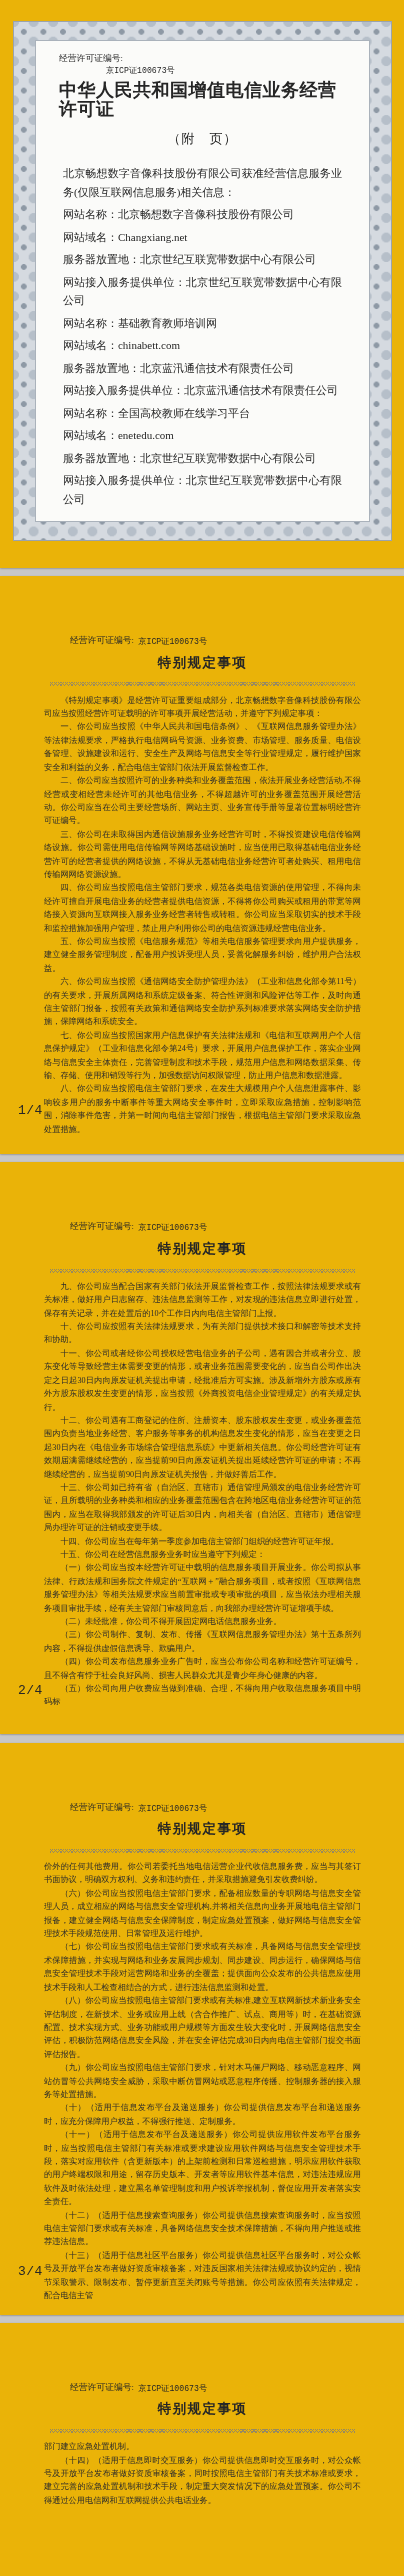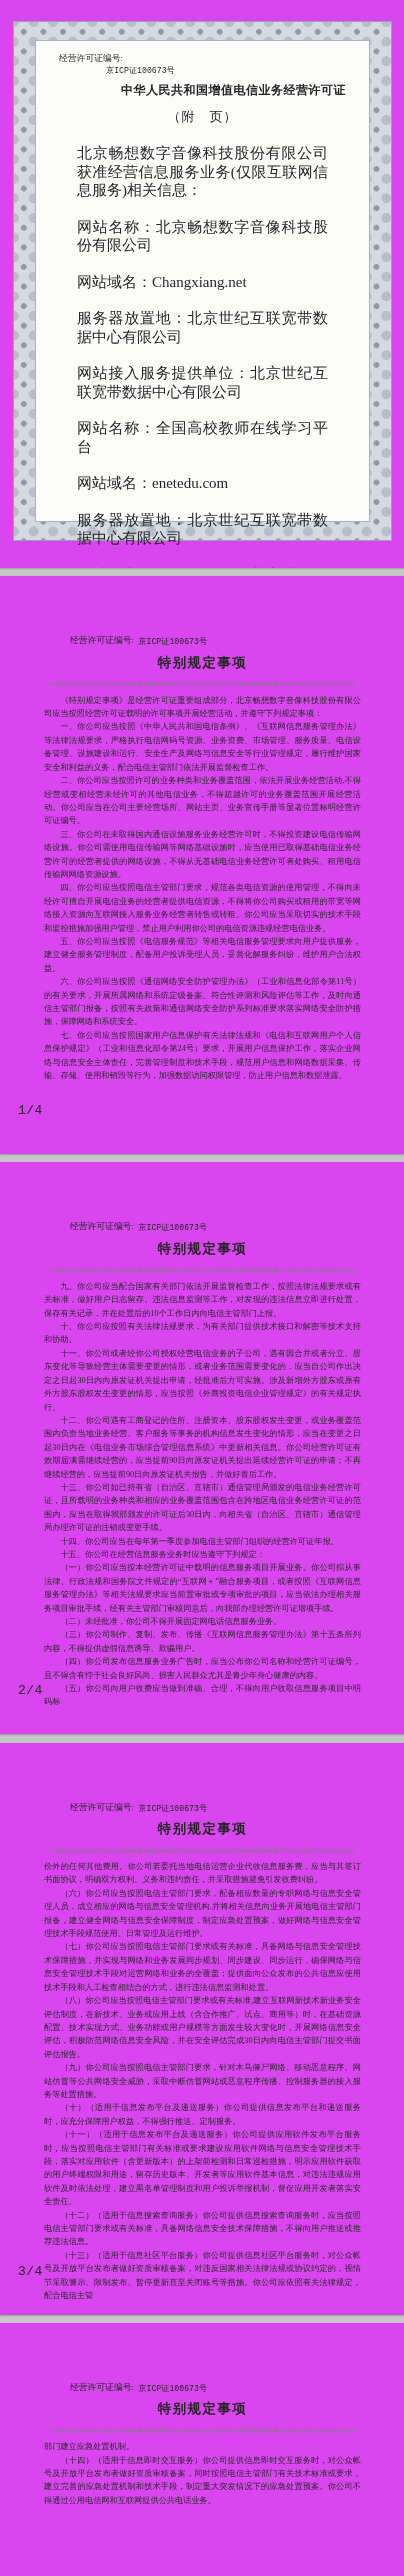--- a/index.html
+++ b/index.html
@@ -6,21 +6,21 @@
   body{
     width:405px;
     background:#c7c7c7;
     font-family:"Liberation Serif","DejaVu Serif",serif;
     color:#262626;
   }
   .doc{width:405px;}
   .page{
     position:relative;
     width:405px;
-    background:#d946ef;
+    background:#eab308;
     box-sizing:border-box;
     overflow:hidden;
     box-shadow:0 0.5px 2.1px rgba(0,0,0,.45);
   }
   .page + .page{margin-top:8.2px;}
 
   
   .page.cert{height:568px;padding:20.6px 13.4px 27px;}
   .frame{
     height:100%;
@@ -37,25 +37,25 @@
   .inner{
     background:#fbfbf9;
     height:100%;
     box-sizing:border-box;
     border:0.5px solid #aab2bb;
     padding:11.3px 23px 5.2px;
   }
   .lic-line{font-size:8.8px;line-height:12.4px;}
   .lic-num-line{font-size:8.2px;line-height:11.3px;padding-left:47px;font-family:"Liberation Mono","DejaVu Sans Mono",monospace;}
   .cert-title{
-    text-align:right;font-weight:bold;font-size:12px;line-height:18.5px;margin-top:5.2px;letter-spacing:0.5px;
+    text-align:left;font-weight:bold;font-size:18px;line-height:18.5px;margin-top:5.2px;letter-spacing:0.5px;
   }
   .cert-sub{text-align:center;font-weight:normal;font-size:13px;line-height:18.5px;margin-top:2.1px;letter-spacing:1px;}
   .cert-body{margin-top:15.5px;}
-  .cert-body p{margin:18px;font-size:15px;line-height:18.5px;text-align:justify;}
+  .cert-body p{margin:4px;font-size:11px;line-height:18.5px;text-align:justify;}
   .site-row{white-space:normal;}
 
   
   .page.prov{padding:58px 44px 0;}
   .page.p2{height:578px;}
   .page.p3{height:572px;}
   .page.p4{height:572px;}
   .page.p5{height:550px;}
   .prov .lic-head{font-size:8.8px;line-height:12.4px;padding-left:26px;}
   .prov .lic-head .num{font-size:8.2px;font-family:"Liberation Mono","DejaVu Sans Mono",monospace;position:relative;top:1px;left:2.1px;}
@@ -96,20 +96,26 @@
           <p>北京畅想数字音像科技股份有限公司获准经营信息服务业务(仅限互联网信息服务)相关信息：</p>
           <div>
 
           <div class="site-block">
                 <p class="site-row"><span>网站名称：</span><span>北京畅想数字音像科技股份有限公司</span></p>
                 <p class="site-row"><span>网站域名：</span><span>Changxiang.net</span></p>
                 <p class="site-row"><span>服务器放置地：</span><span>北京世纪互联宽带数据中心有限公司</span></p>
                 <p class="site-row"><span>网站接入服务提供单位：</span><span>北京世纪互联宽带数据中心有限公司</span></p>
               </div>
               <div class="site-block">
+                <p class="site-row"><span>网站名称：</span><span>基础教育教师培训网</span></p>
+                <p class="site-row"><span>网站域名：</span><span>chinabett.com</span></p>
+                <p class="site-row"><span>服务器放置地：</span><span>北京蓝汛通信技术有限责任公司</span></p>
+                <p class="site-row"><span>网站接入服务提供单位：</span><span>北京蓝汛通信技术有限责任公司</span></p>
+              </div>
+              <div class="site-block">
                 <p class="site-row"><span>网站名称：</span><span>全国高校教师在线学习平台</span></p>
                 <p class="site-row"><span>网站域名：</span><span>enetedu.com</span></p>
                 <p class="site-row"><span>服务器放置地：</span><span>北京世纪互联宽带数据中心有限公司</span></p>
                 <p class="site-row"><span>网站接入服务提供单位：</span><span>北京世纪互联宽带数据中心有限公司</span></p>
               </div>
             </div>
         </div>
       </div>
     </div>
   </section>
@@ -124,20 +130,21 @@
     <div class="prov-body">
 
     <p>《特别规定事项》是经营许可证重要组成部分，北京畅想数字音像科技股份有限公司应当按照经营许可证载明的许可事项开展经营活动，并遵守下列规定事项：</p>
         <p>一、你公司应当按照《中华人民共和国电信条例》、《互联网信息服务管理办法》等法律法规要求，严格执行电信网码号资源、业务资费、市场管理、服务质量、电信设备管理、设施建设和运行、安全生产及网络与信息安全等行业管理规定，履行维护国家安全和利益的义务，配合电信主管部门依法开展监督检查工作。</p>
         <p>二、你公司应当按照许可的业务种类和业务覆盖范围，依法开展业务经营活动,不得经营或变相经营未经许可的其他电信业务，不得超越许可的业务覆盖范围开展经营活动。你公司应当在公司主要经营场所、网站主页、业务宣传手册等显著位置标明经营许可证编号。</p>
         <p>三、你公司在未取得国内通信设施服务业务经营许可时，不得投资建设电信传输网络设施。你公司需使用电信传输网等网络基础设施时，应当使用已取得基础电信业务经营许可的经营者提供的网络设施，不得从无基础电信业务经营许可者处购买、租用电信传输网网络资源设施。</p>
         <p>四、你公司应当按照电信主管部门要求，规范各类电信资源的使用管理，不得向未经许可擅自开展电信业务的经营者提供电信资源，不得将你公司购买或租用的带宽等网络接入资源向互联网接入服务业务经营者转售或转租。你公司应当采取切实的技术手段和监控措施加强用户管理，禁止用户利用你公司的电信资源违规经营电信业务。</p>
         <p>五、你公司应当按照《电信服务规范》等相关电信服务管理要求向用户提供服务，建立健全服务管理制度，配备用户投诉受理人员，妥善化解服务纠纷，维护用户合法权益。</p>
         <p>六、你公司应当按照《通信网络安全防护管理办法》（工业和信息化部令第11号）的有关要求，开展所属网络和系统定级备案、符合性评测和风险评估等工作，及时向通信主管部门报备，按照有关政策和通信网络安全防护系列标准要求落实网络安全防护措施，保障网络和系统安全。</p>
         <p>七、你公司应当按照国家用户信息保护有关法律法规和《电信和互联网用户个人信息保护规定》（工业和信息化部令第24号）要求，开展用户信息保护工作，落实企业网络与信息安全主体责任，完善管理制度和技术手段，规范用户信息和网络数据采集、传输、存储、使用和销毁等行为，加强数据访问权限管理，防止用户信息和数据泄露。</p>
+        <p>八、你公司应当按照电信主管部门要求，在发生大规模用户个人信息泄露事件、影响较多用户的服务中断事件等重大网络安全事件时，立即采取应急措施，控制影响范围，消除事件危害，并第一时间向电信主管部门报告，根据电信主管部门要求采取应急处置措施。</p>
       </div>
     <div class="page-num">1/4</div>
   </section>
 
   <section class="page prov p3">
     <div class="lic-head">
       <span>经营许可证编号:</span>
       <span class="num">京ICP证100673号</span>
     </div>
     <h2 class="prov-title">特别规定事项</h2>

